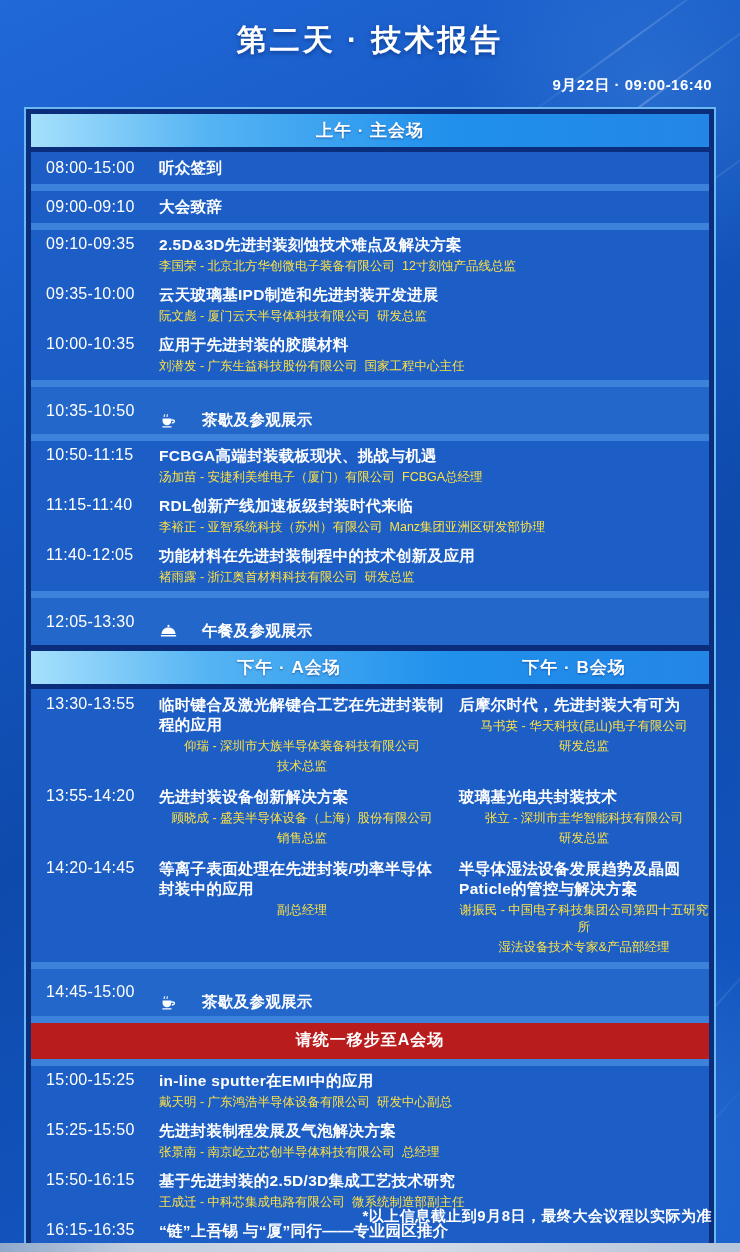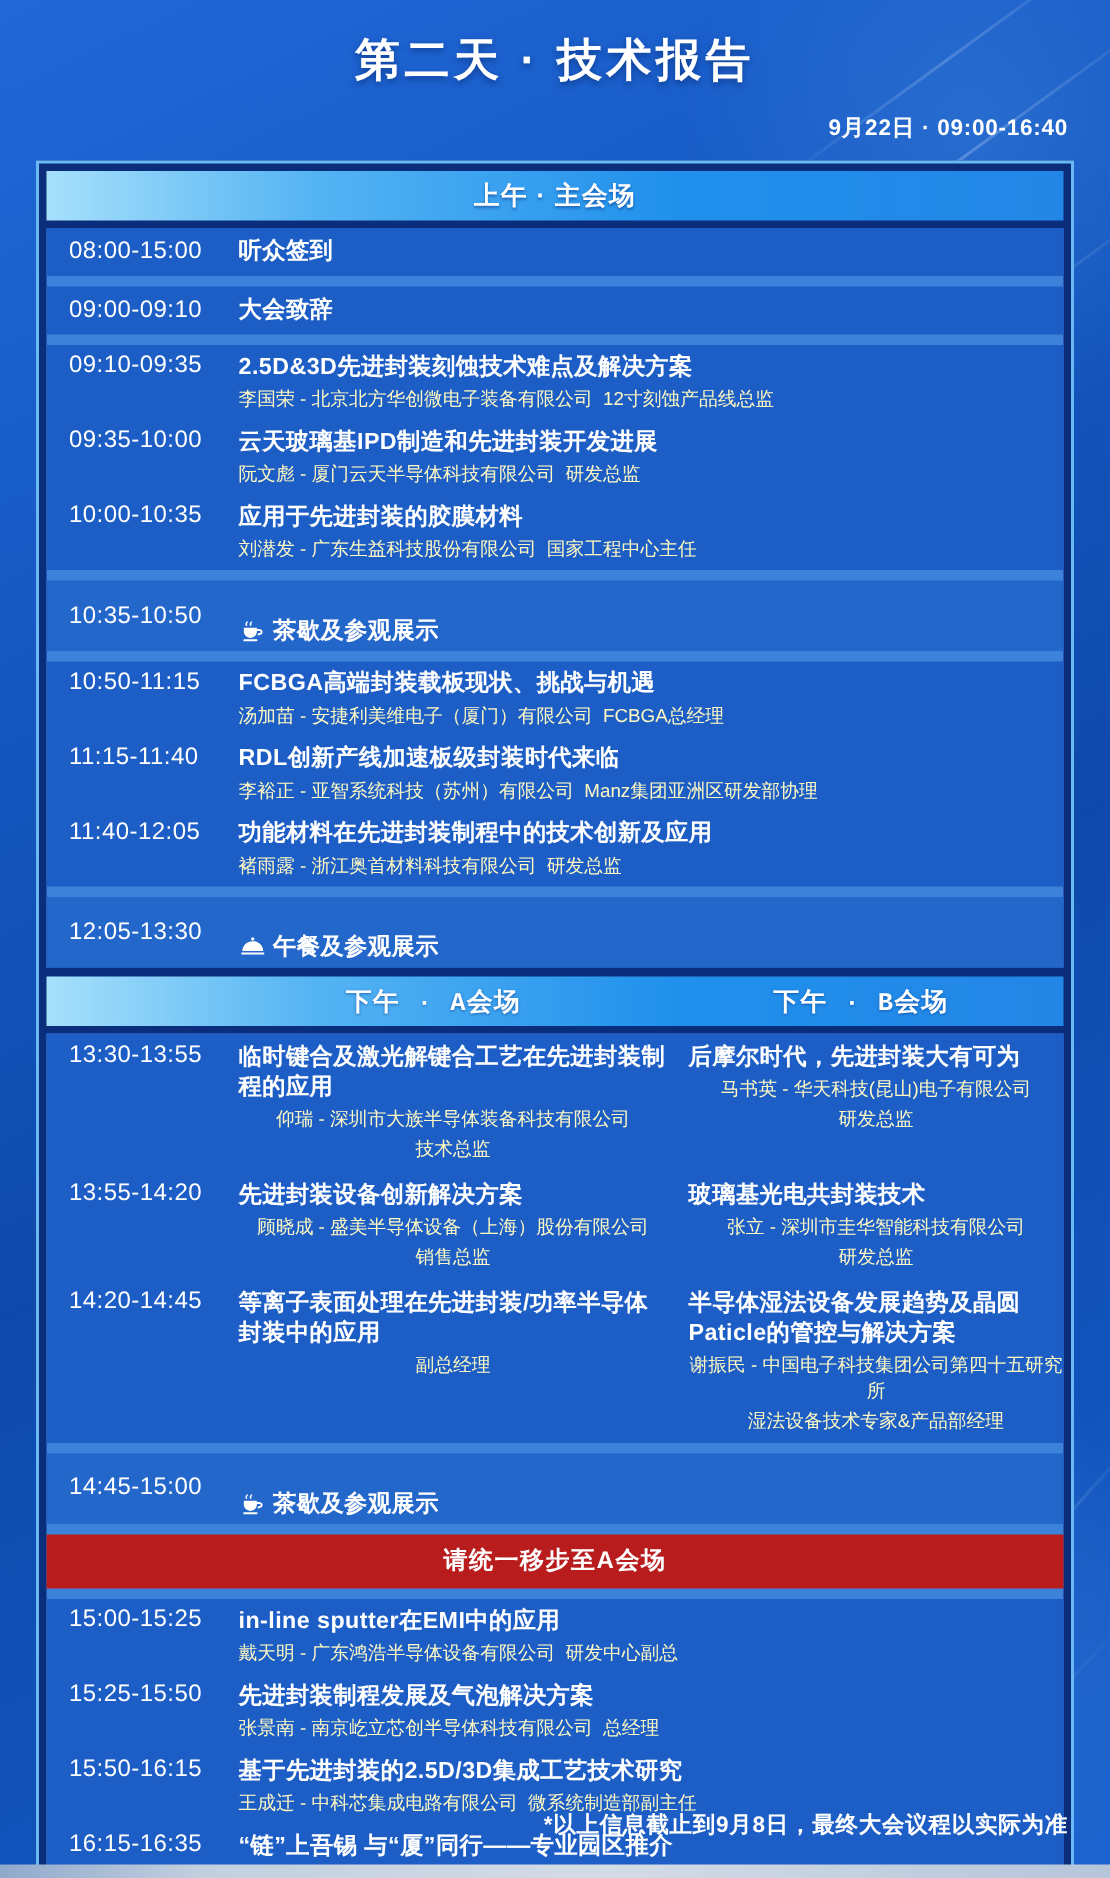--- a/index.html
+++ b/index.html
@@ -28,38 +28,38 @@
   .page-date { text-align:right; padding-right:28px; margin-top:15px;
     font-size:15px; font-weight:bold; letter-spacing:.5px; }
 
   .panel { position:relative; z-index:1; margin:12px 24px 0;
     border:2px solid #6ab9f2; background:#0a2e7c; padding:5px; }
 
   .venue-bar { height:33px; display:flex; align-items:center; justify-content:center;
     background:linear-gradient(90deg,#a6e0fb 0%,#55b4f3 26%,#2090ec 62%,#2386e6 100%);
     font-weight:bold; font-size:17px; letter-spacing:1px;
     text-shadow:0 1px 2px rgba(8,50,130,.55); }
-  .venue-bar.split { justify-content:space-between; letter-spacing:1px;font-family:Liberation Mono, monospace; }
+  .venue-bar.split { justify-content:space-between; letter-spacing:1px; }
   .split .spacer { width:108px; flex:none; }
   .split .ahead { width:300px; text-align:center; }
   .split .bhead { flex:1; text-align:center; }
 
   .sections { margin-top:5px; background:#3d82da; display:flex; flex-direction:column; gap:7px; }
   .section { background:#1c5ec5; }
   .section.lighter { background:#2467cb; }
 
   .row { display:flex; align-items:flex-start; padding:5px 0; }
   .row.center { align-items:center; min-height:32px; padding:3px 0; }
   .time { width:128px; flex:none; padding-left:15px; font-size:16px; letter-spacing:.3px; }
   .c { flex:1; padding-right:14px; }
   .t { font-size:15.5px; font-weight:bold; line-height:1.3; letter-spacing:.3px; }
-  .sp { font-size:12.5px; margin-top:3px; color:#fef9c3; white-space:pre-wrap; line-height:1.35; }
+  .sp { font-size:12.5px; margin-top:3px; color:#fde047; white-space:pre-wrap; line-height:1.35; }
 
   .brk { display:flex; align-items:center; min-height:32px; padding:3px 0; }
-  .bt { display:flex; align-items:center; gap:4px; font-weight:bold; font-size:15.5px; letter-spacing:.3px;margin-top:20px; }
+  .bt { display:flex; align-items:center; gap:24px; font-weight:bold; font-size:15.5px; letter-spacing:.3px;margin-top:20px; }
   .ic { width:19px; height:19px; fill:#fff; flex:none; }
   .ic.g { fill:none; stroke:#fff; stroke-width:1.7; stroke-linecap:round; }
 
   .ab { display:flex; padding:6px 0; }
   .col-a { width:300px; flex:none; padding-right:14px; }
   .col-b { flex:1; }
   .ctr { text-align:center; }
 
   .notice { height:36px; display:flex; align-items:center; justify-content:center;
     background:#b91c1c; font-weight:bold; font-size:16px; letter-spacing:1px; }

